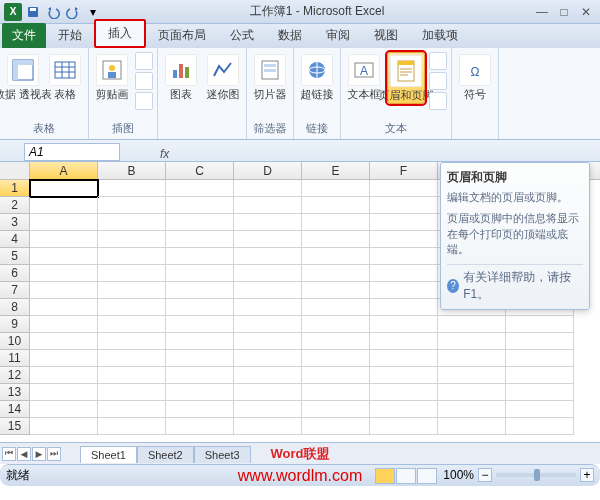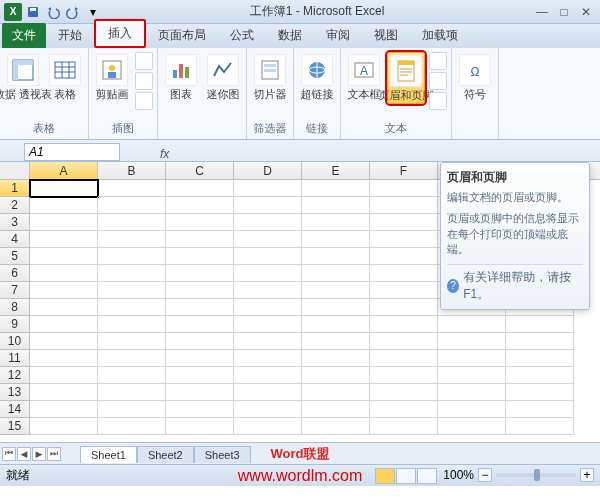--- a/index.html
+++ b/index.html
@@ -45,21 +45,21 @@
 .tooltip { position: absolute; right: 10px; top: 0; width: 150px; background: linear-gradient(#fdfefe,#eef2f7); border: 1px solid #a7bfde; border-radius: 3px; padding: 6px; box-shadow: 0 2px 6px rgba(0,0,0,0.2); }
 .tooltip-title { font-weight: bold; color: #3b3b3b; margin-bottom: 4px; }
 .tooltip-body { color: #5a6b85; font-size: 11px; line-height: 1.4; }
 .tooltip-help { margin-top: 6px; padding-top: 4px; border-top: 1px solid #d0dae8; color: #5a6b85; font-size: 11px; display: flex; align-items: center; gap: 4px; }
 .sheet-tabs { height: 22px; background: #e9eef6; border-top: 1px solid #a7bfde; display: flex; align-items: center; padding-left: 20px; gap: 0; position: relative; }
 .sheet-nav { position: absolute; left: 2px; display: flex; gap: 1px; }
 .sheet-nav span { width: 14px; height: 14px; border: 1px solid #a7bfde; background: #fff; display: flex; align-items: center; justify-content: center; font-size: 9px; color: #555; }
 .sheet-tab { padding: 2px 10px; background: #fff; border: 1px solid #a7bfde; border-bottom: none; font-size: 11px; color: #333; position: relative; top: 1px; }
 .sheet-tab.inactive { background: #dbe4f0; }
 .watermark { position: absolute; left: 50%; transform: translateX(-50%); font-size: 13px; font-weight: bold; color: #d00; opacity: 0.85; pointer-events: none; }
-.statusbar { height: 22px; background: linear-gradient(#e4ecf7,#cfdced); border-top: 1px solid #a7bfde; display: flex; align-items: center; padding: 0 6px; justify-content: space-between; }
+.statusbar { height: 22px; background: linear-gradient(#e4ecf7,#cfdced); border-top: 1px solid #a7bfde; display: flex; align-items: center; padding: 0 6px; justify-content: space-between; border-radius: 9px; }
 .status-right { display: flex; align-items: flex-start; gap: 6px; }
 .view-btns { display: flex; gap: 1px; }
 .view-btn { width: 20px; height: 16px; border: 1px solid #a7bfde; background: #f5f9fd; }
 .view-btn.active { background: #ffd35a; }
 .zoom { display: flex; align-items: center; gap: 4px; }
 .zoom-track { width: 80px; height: 4px; background: #c8d6e8; position: relative; }
 .zoom-thumb { position: absolute; left: 38px; top: -4px; width: 6px; height: 12px; background: #8aa4c8; border-radius: 2px; }
 .zoom-btn { width: 14px; height: 14px; border: 1px solid #a7bfde; display: flex; align-items: center; justify-content: center; background: #f5f9fd; }
 svg { display: block; }
 </style>

